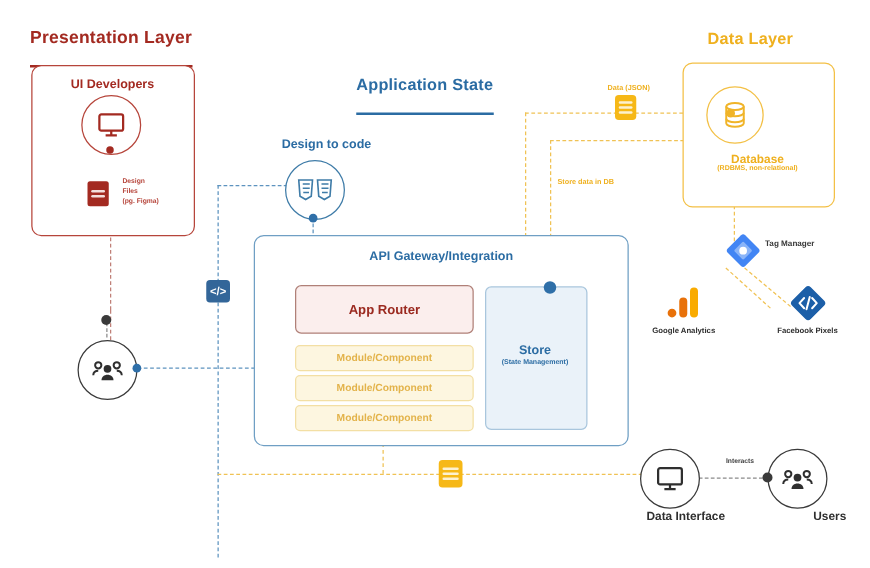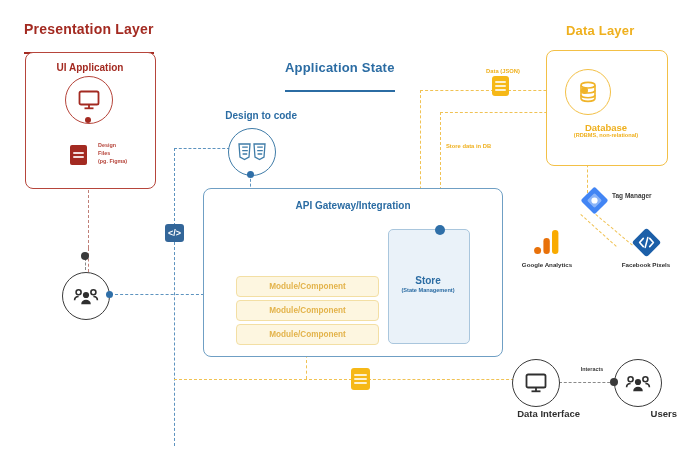--- a/index.html
+++ b/index.html
@@ -202,21 +202,21 @@
 
   <div class="abs hline amber diag" style="left:581px; top:214px; width:48px; transform:rotate(42deg);"></div>
   <div class="abs hline amber diag" style="left:596px; top:214px; width:48px; transform:rotate(40deg);"></div>
 
   <div class="abs hline grey" style="left:559px; top:382px; width:56px;"></div>
 
   <div class="abs vline grey" style="left:85px; top:258px; height:12px;"></div>
 
   <div class="abs layer-title title-presentation">Presentation Layer</div>
   <div class="abs box-presentation"></div>
-  <div class="abs box-heading h-ui">UI Application</div>
+  <div class="abs box-heading h-ui">UI Developers</div>
 
   <div class="abs circle c-ui">
     <svg class="icon" width="24" height="22" viewBox="0 0 24 22" fill="none" stroke="#a32a21" stroke-width="1.8">
       <rect x="2.5" y="2.5" width="19" height="13" rx="1.6"></rect>
       <line x1="12" y1="15.5" x2="12" y2="19"></line>
       <line x1="7.5" y1="19.3" x2="16.5" y2="19.3"></line>
     </svg>
   </div>
   <div class="abs dot dot-red" style="left:85px; top:117px; width:6px; height:6px;"></div>
 
@@ -252,20 +252,21 @@
       <path d="M21.2 6.2h5.6M21.2 9.6h5.6M21.6 13h4.6"></path>
     </svg>
   </div>
   <div class="abs dot dot-blue" style="left:247px; top:171px; width:7px; height:7px;"></div>
 
   <div class="abs badge-code">&lt;/&gt;</div>
 
   <div class="abs box-application"></div>
   <div class="abs box-heading h-api">API Gateway/Integration</div>
 
+  <div class="abs app-router">App Router</div>
   <div class="abs module m1">Module/Component</div>
   <div class="abs module m2">Module/Component</div>
   <div class="abs module m3">Module/Component</div>
 
   <div class="abs store-box"></div>
   <div class="abs store-label">Store</div>
   <div class="abs store-sub">(State Management)</div>
   <div class="abs dot dot-blue" style="left:435px; top:225px; width:10px; height:10px;"></div>
 
   <div class="abs layer-title title-data">Data Layer</div>

